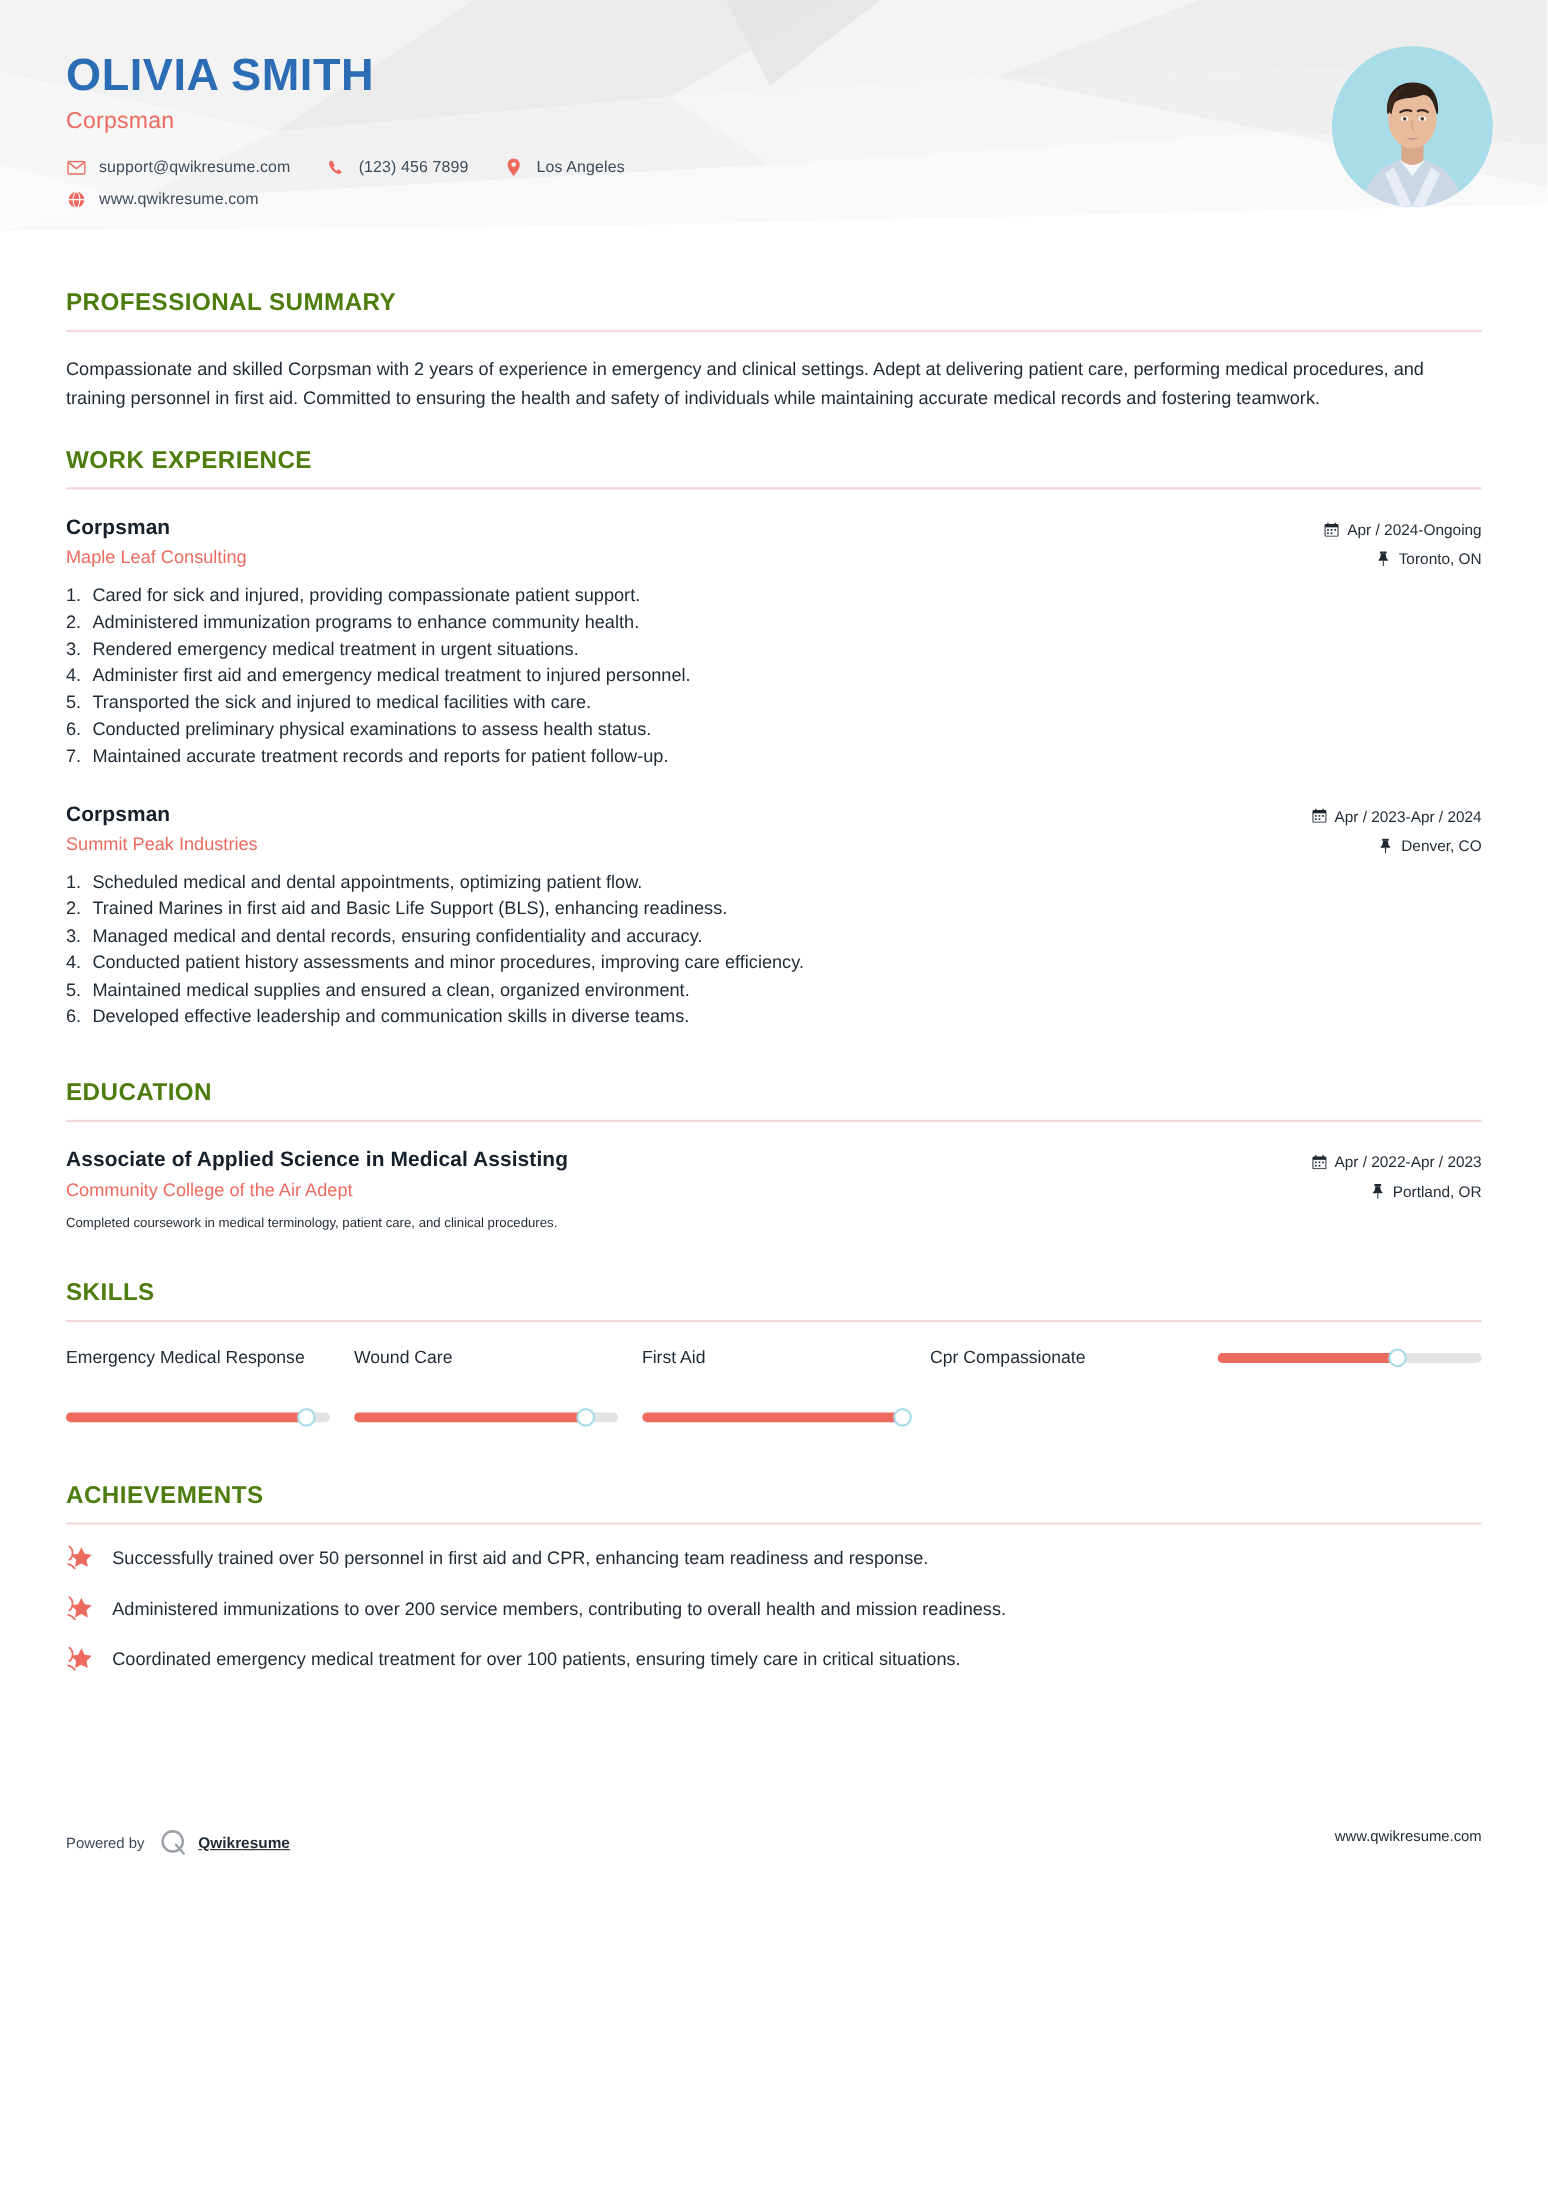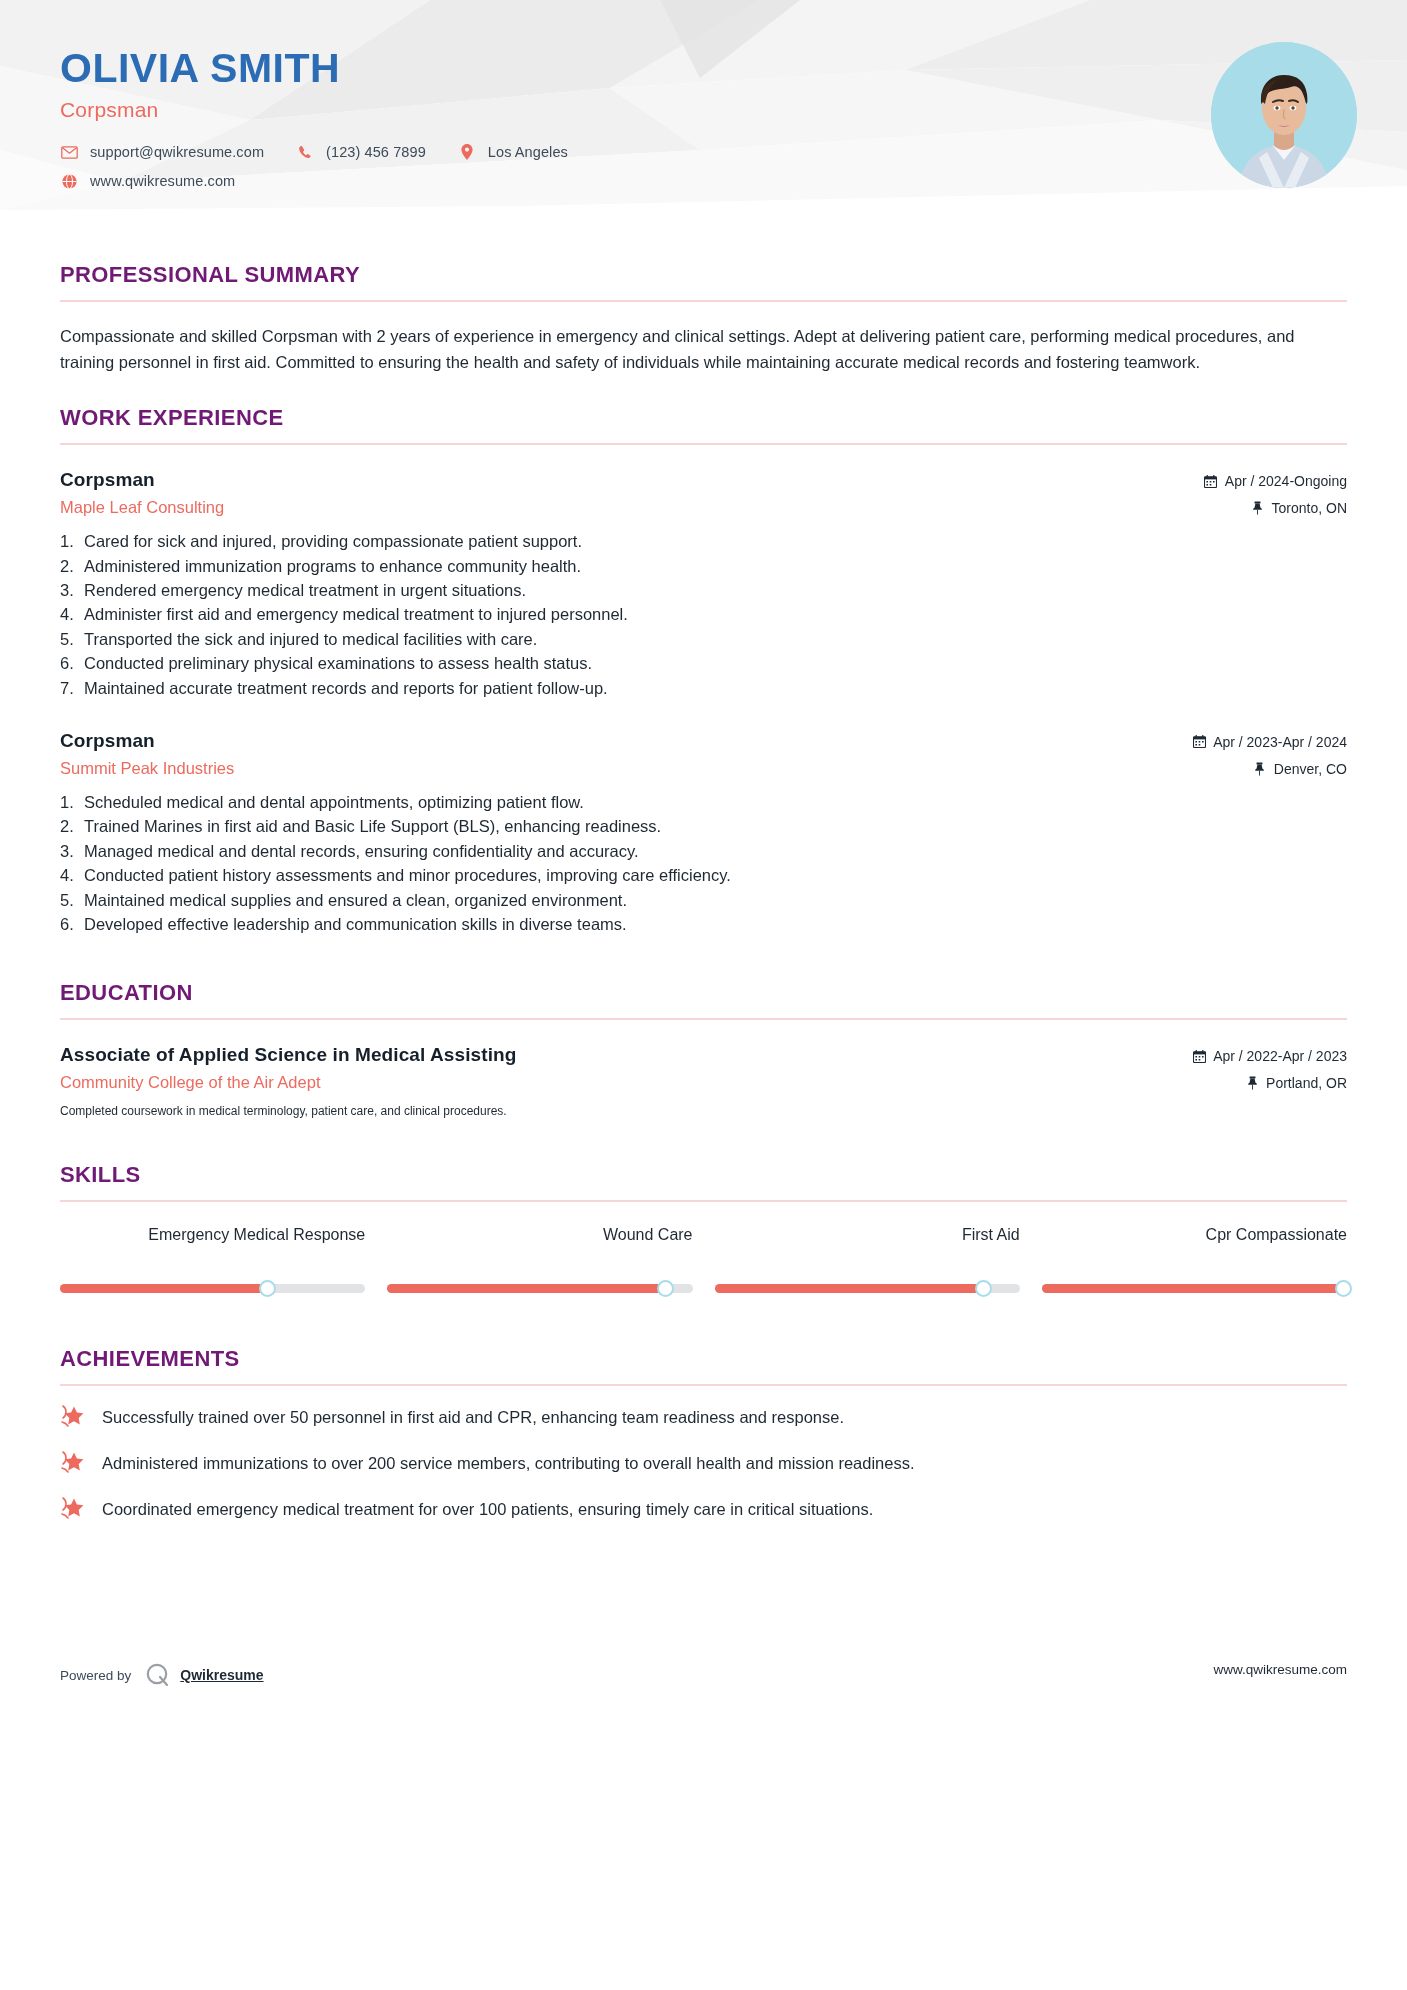--- a/index.html
+++ b/index.html
@@ -86,21 +86,21 @@
     z-index: 3;
   }
   .avatar svg { display: block; width: 146px; height: 146px; }
 
   
   .body-wrap { position: relative; z-index: 2; padding: 0 60px; }
   .section { margin-top: 30px; }
   .section-title {
     font-size: 22px;
     font-weight: bold;
-    color: #701a75;
+    color: #4d7c0f;
     letter-spacing: .4px;
   }
   .section-rule {
     margin-top: 12px;
     height: 2px;
     background: #f5d6d8;
     width: 100%;
   }
 
   .summary-text {
@@ -173,25 +173,24 @@
     margin-top: 10px;
     font-size: 12px;
     line-height: 1.5;
     color: #1f2933;
   }
 
   
   .skills-grid {
     margin-top: 22px;
     display: grid;
-    grid-template-columns: repeat(4, 1fr);
+    grid-template-columns: repeat(5, 1fr);
     column-gap: 22px;
     row-gap: 10px;
     align-items: start;
-    text-align: right;
   }
   .skill-label {
     font-size: 16px;
     color: #1f2933;
     line-height: 1.35;
     min-height: 44px;
   }
   .skill-bar {
     position: relative;
     height: 20px;

